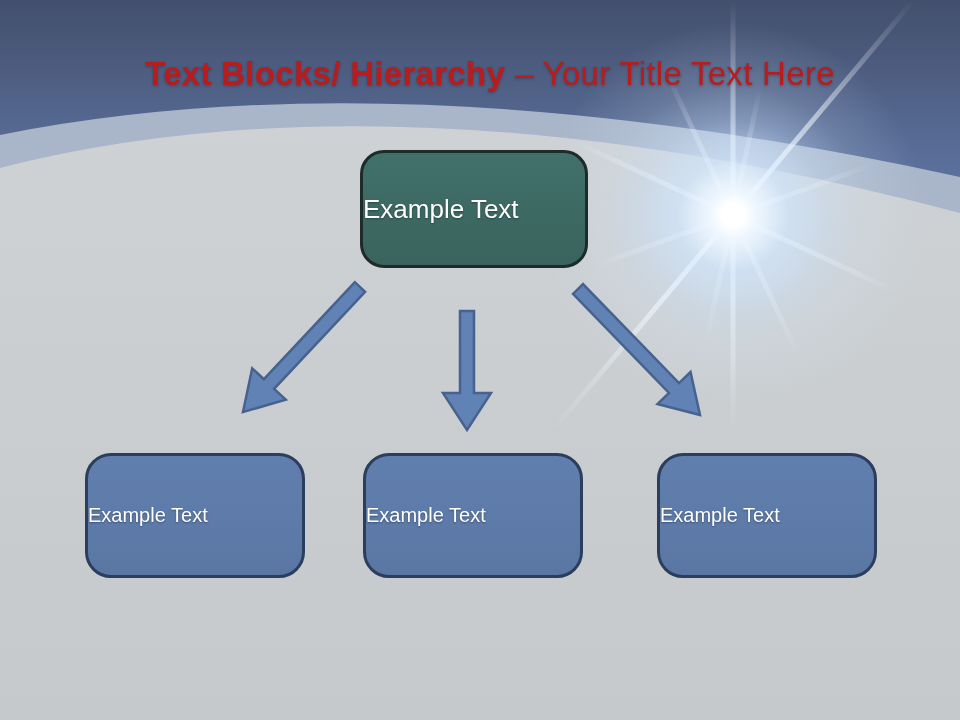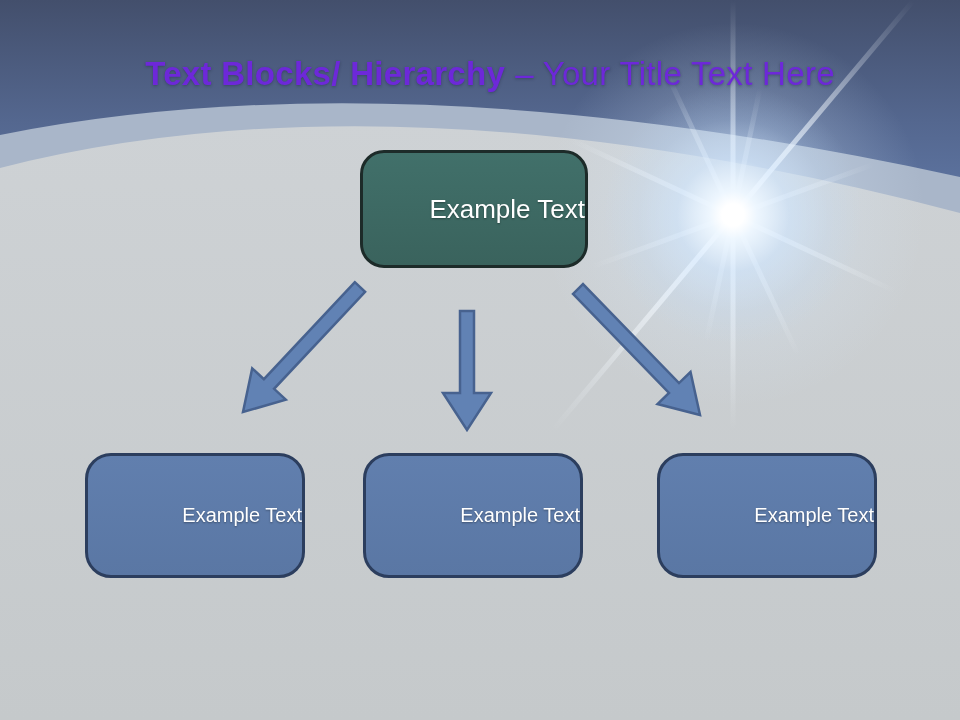--- a/index.html
+++ b/index.html
@@ -5,30 +5,30 @@
   html,body{margin:0;padding:0;background:#222;}
   .slide{
     position:relative;width:960px;height:720px;overflow:hidden;
     font-family:"Liberation Sans", sans-serif;background:#c9cdd0;
   }
   .slide svg.bg, .slide svg.arrows{position:absolute;left:0;top:0;}
 
   
   .title{
     position:absolute;top:52px;left:0;width:100%;box-sizing:border-box;
-    padding-left:20px;text-align:center;color:#6d28d9;font-size:33px;
+    padding-left:20px;text-align:center;color:#b91c1c;font-size:33px;
     line-height:44px;letter-spacing:.3px;white-space:nowrap;
     text-shadow:0 1px 3px rgba(20,30,50,.35);
   }
   .t-bold{font-weight:700;}
   .t-rest{font-weight:400;margin-left:10px;}
 
   
   .box{
-    position:absolute;display:flex;align-items:center;justify-content:flex-end;
+    position:absolute;display:flex;align-items:center;justify-content:flex-start;
     color:#fff;text-align:center;box-sizing:border-box;
     text-shadow:0 1px 2px rgba(0,0,0,.35);
   }
   .root-box{
     left:360px;top:150px;width:228px;height:118px;
     background:linear-gradient(180deg,#41706a 0%,#3a635d 100%);
     border:3px solid #1d2b29;border-radius:24px;font-size:26px;
   }
   .child-box{
     top:453px;width:220px;height:125px;

